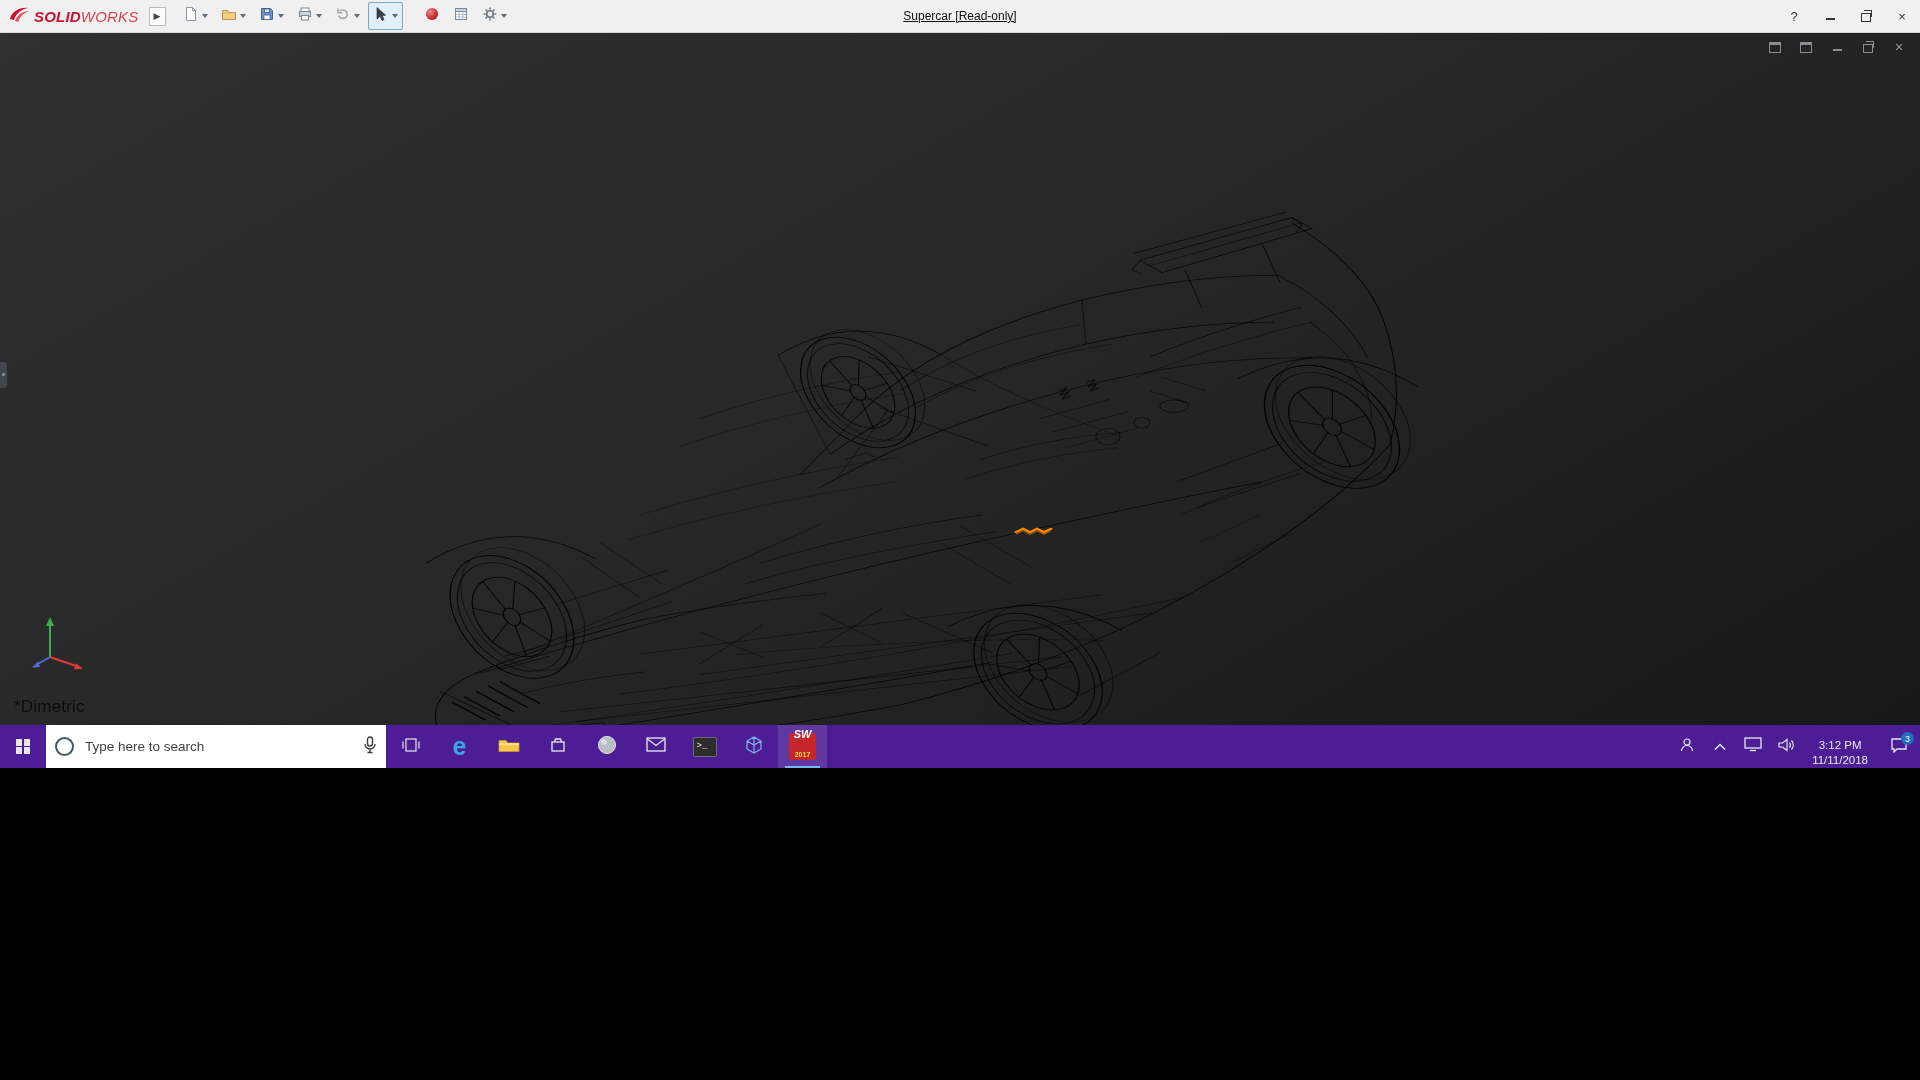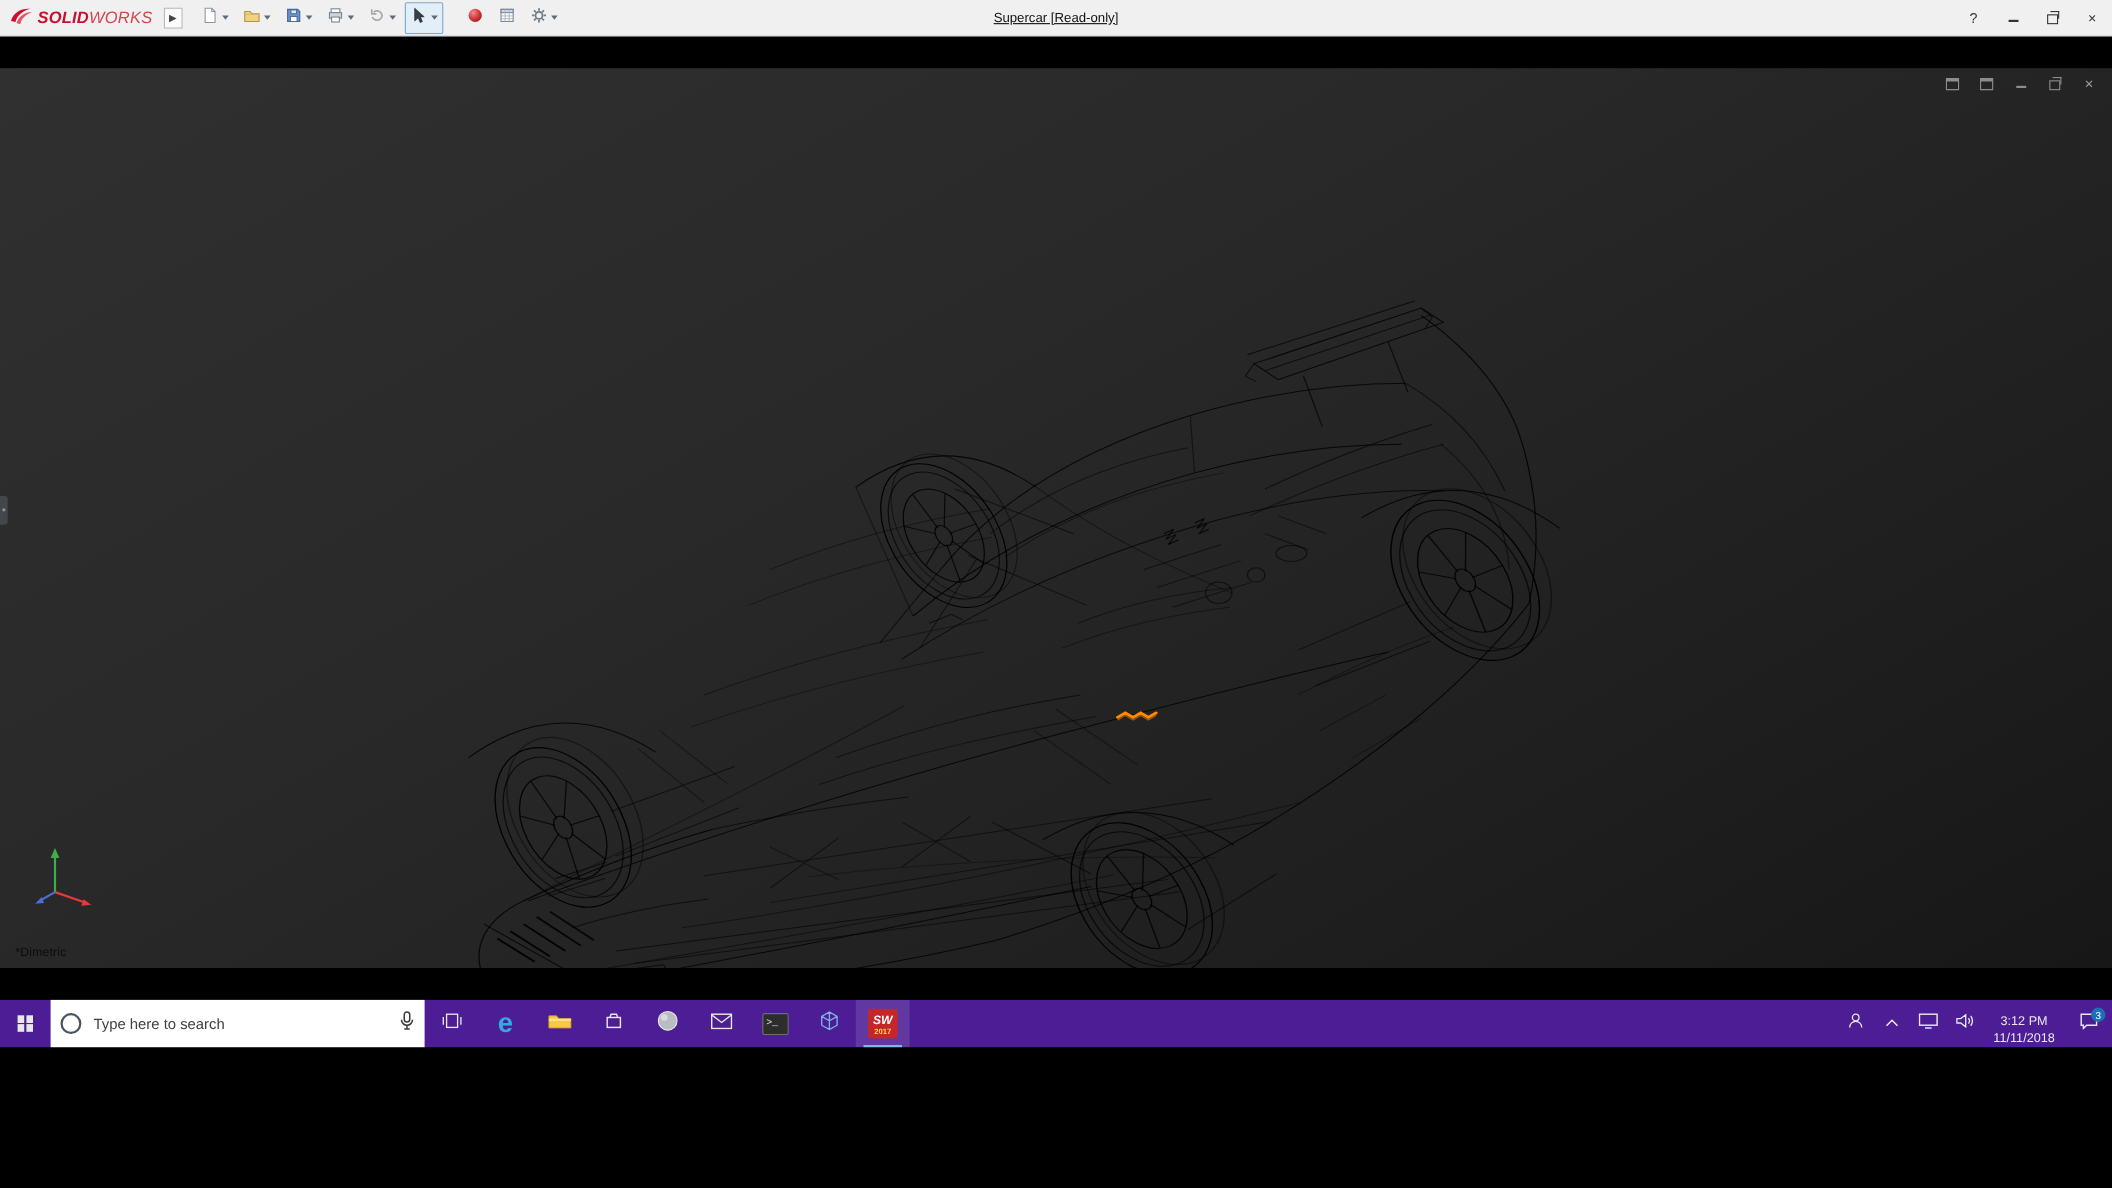--- a/index.html
+++ b/index.html
@@ -2,21 +2,21 @@
 <html><head>
 <meta charset="utf-8">
 <style>
   html,body{margin:0;padding:0;}
   body{
     width:1920px;height:1080px;overflow:hidden;
     font-family:"Liberation Sans",sans-serif;
     background:#000;
     -webkit-font-smoothing:antialiased;
   }
-  #app{width:1920px;height:952px;display:flex;flex-direction:column;gap:29px;}
+  #app{width:1920px;height:768px;display:flex;flex-direction:column;}
 
   
   .titlebar{
     height:32px;background:#f0f0f0;border-bottom:1px solid #d6d6d6;
     display:flex;align-items:center;position:relative;padding-left:8px;flex:0 0 auto;
   }
   .logo{display:flex;align-items:center;gap:4px;}
   .brand{font-size:15px;font-style:italic;font-weight:700;color:#c8102e;letter-spacing:.2px;}
   .brand .works{font-weight:400;color:#d4454e;}
   .expand-btn{
@@ -47,21 +47,21 @@
   .doc-controls{position:absolute;top:6px;right:12px;display:flex;gap:13px;align-items:center;color:#9aa1a8;opacity:.85;}
   .doc-btn{display:flex;align-items:center;justify-content:center;width:18px;height:16px;}
   .pane-icon{width:12px;height:11px;border:1px solid currentColor;border-top:3px solid currentColor;box-sizing:border-box;}
   .doc-close{font-size:14px;line-height:1;color:#aab0b6;}
   .left-handle{
     position:absolute;left:0;top:47.5%;width:7px;height:26px;background:#43474b;
     border-radius:0 3px 3px 0;display:flex;align-items:center;justify-content:center;
   }
   .left-handle::after{content:"";width:3px;height:3px;border-radius:50%;background:#8d949a;}
   .triad{position:absolute;left:18px;bottom:42px;}
-  .view-label{position:absolute;left:14px;bottom:8px;font-size:11px;color:#0c0c0c;letter-spacing:.2px;}
+  .view-label{position:absolute;left:14px;bottom:8px;font-size:17px;color:#0c0c0c;letter-spacing:.2px;}
 
   
   .taskbar{
     height:43px;background:#4c1d95;display:flex;align-items:stretch;color:#e8e8e8;flex:0 0 auto;
   }
   .tb-btn{display:flex;align-items:center;justify-content:center;position:relative;}
   .start-btn{width:46px;}
   .win-logo{width:15px;height:15px;display:grid;grid-template-columns:6.5px 6.5px;grid-template-rows:6.5px 6.5px;gap:1.5px;}
   .win-logo span{background:#e8e8e8;}
   .search-box{
@@ -75,21 +75,21 @@
   .search-box input::placeholder{color:#404040;opacity:1;}
   .task-btn{width:49px;}
   .task-btn.active{background:rgba(255,255,255,.12);}
   .task-btn.active::after{content:"";position:absolute;left:7px;right:7px;bottom:0;height:2px;background:#76b9ed;}
   .edge-e{font-size:25px;font-weight:700;color:#35a9e1;line-height:1;}
   .terminal-box{
     width:24px;height:20px;background:#2d2d2d;border:1px solid #6e6e6e;border-radius:2px;
     display:flex;align-items:center;justify-content:flex-start;padding-left:3px;box-sizing:border-box;
   }
   .terminal-box span{font-family:"Liberation Mono",monospace;font-size:9px;color:#e8e8e8;line-height:1;}
-  .sw-tile{width:27px;height:27px;background:#c4262c;border-radius:3px;position:relative;display:flex;align-items:center;justify-content:center;}
+  .sw-tile{width:27px;height:27px;background:#c4262c;border-radius:3px;position:relative;display:flex;justify-content:center;}
   .sw-tile .sw-label{font-size:11px;font-weight:700;font-style:italic;color:#fff;margin-top:-5px;}
   .sw-tile .sw-year{position:absolute;bottom:2px;left:0;right:0;text-align:center;font-size:7px;font-weight:700;color:#ffd94d;line-height:1;}
   .tray{margin-left:auto;display:flex;align-items:stretch;}
   .tray-btn{width:33px;display:flex;align-items:center;justify-content:center;position:relative;}
   .clock{
     display:flex;flex-direction:column;align-items:center;justify-content:flex-end;
     font-size:11.5px;line-height:1.3;padding:0 10px;white-space:nowrap;
   }
   .action-btn{width:42px;}
   .badge{

